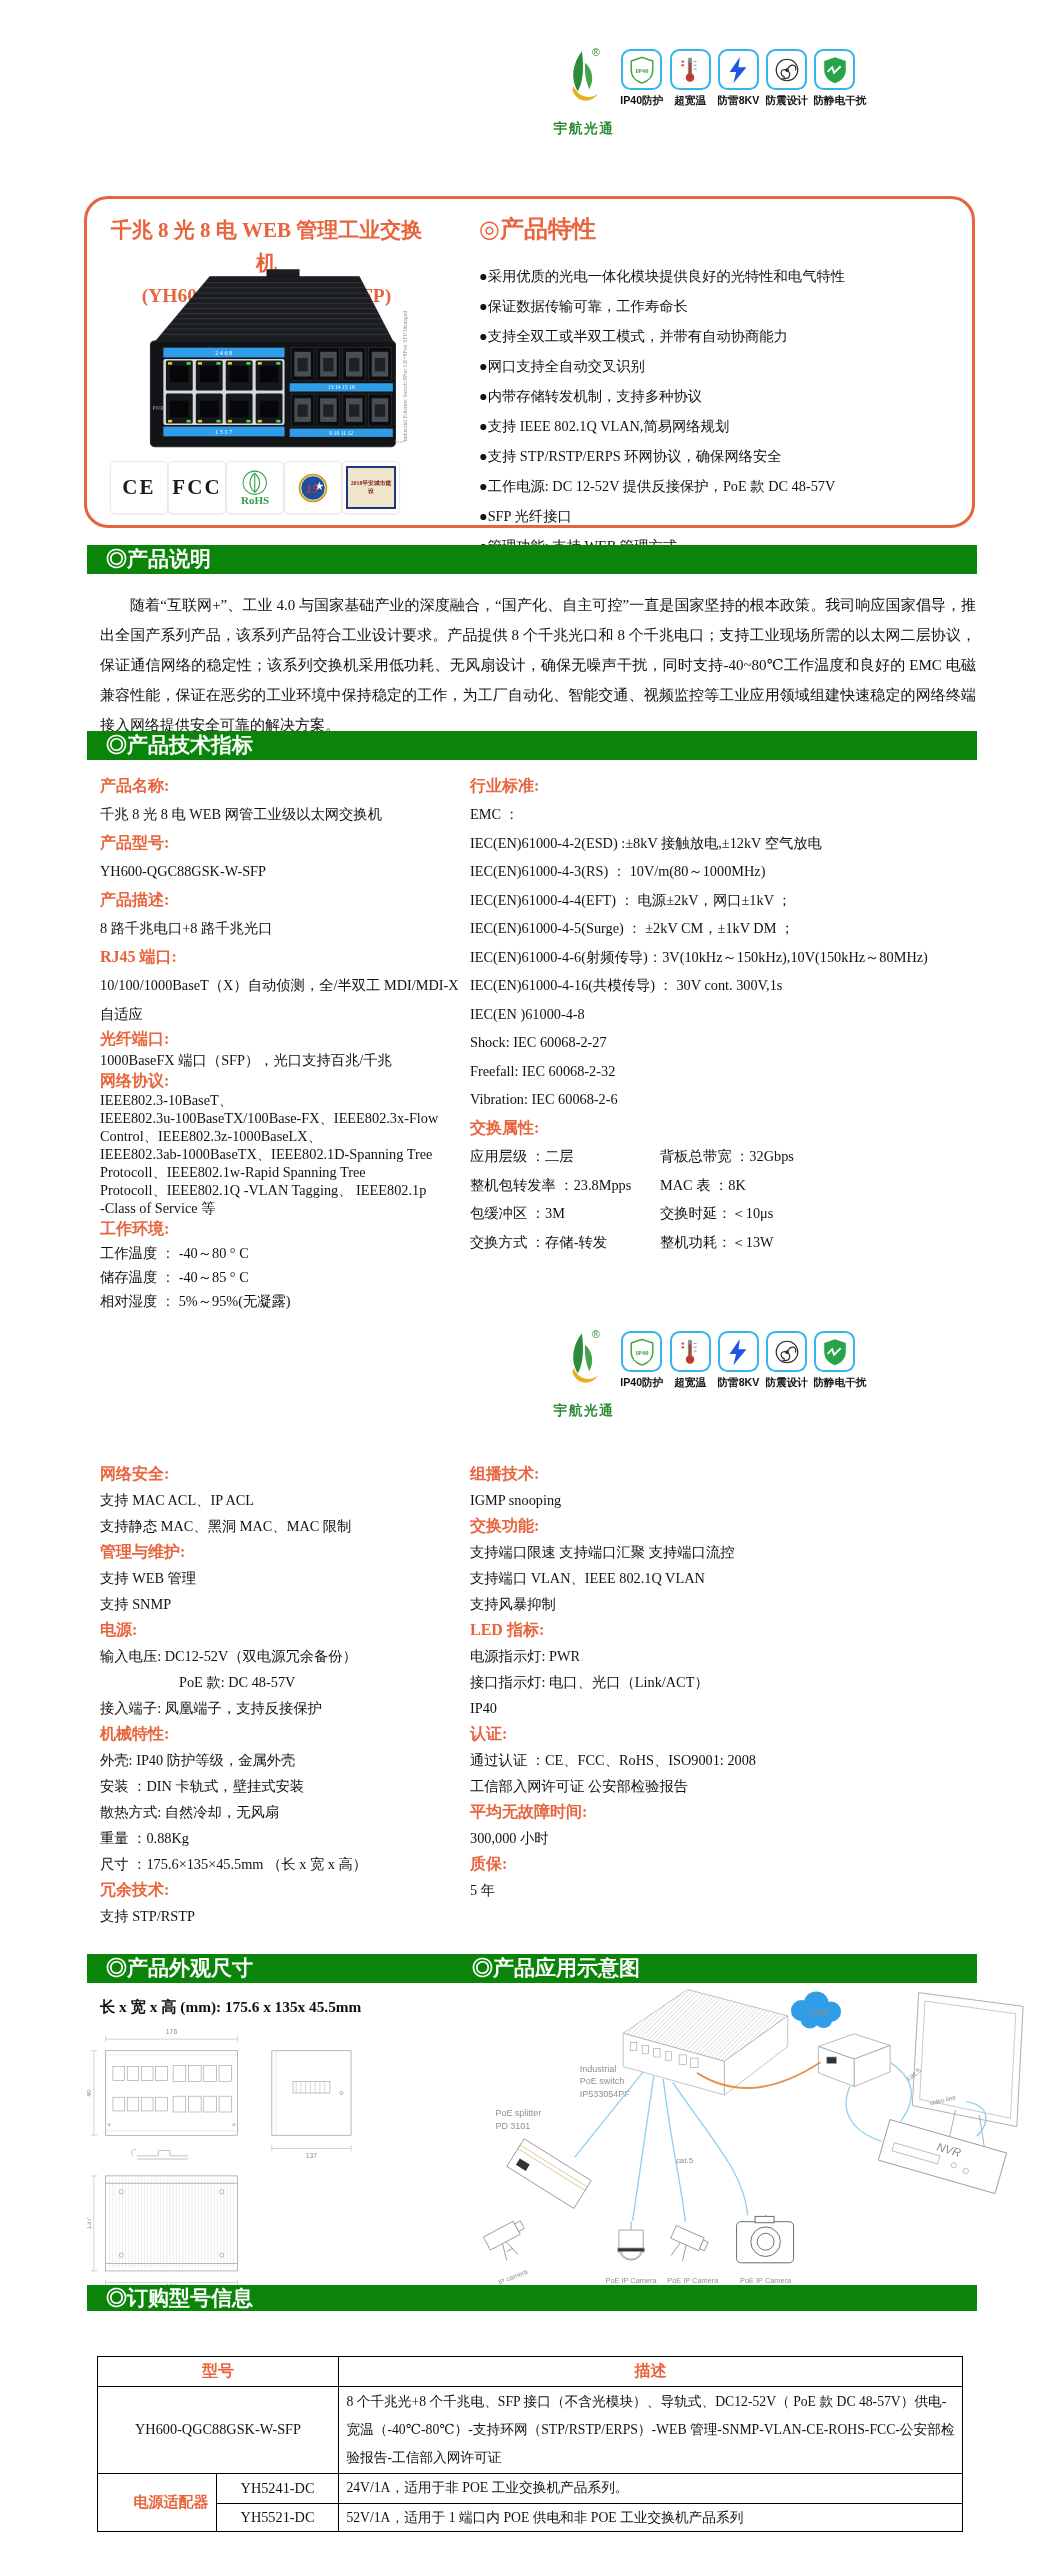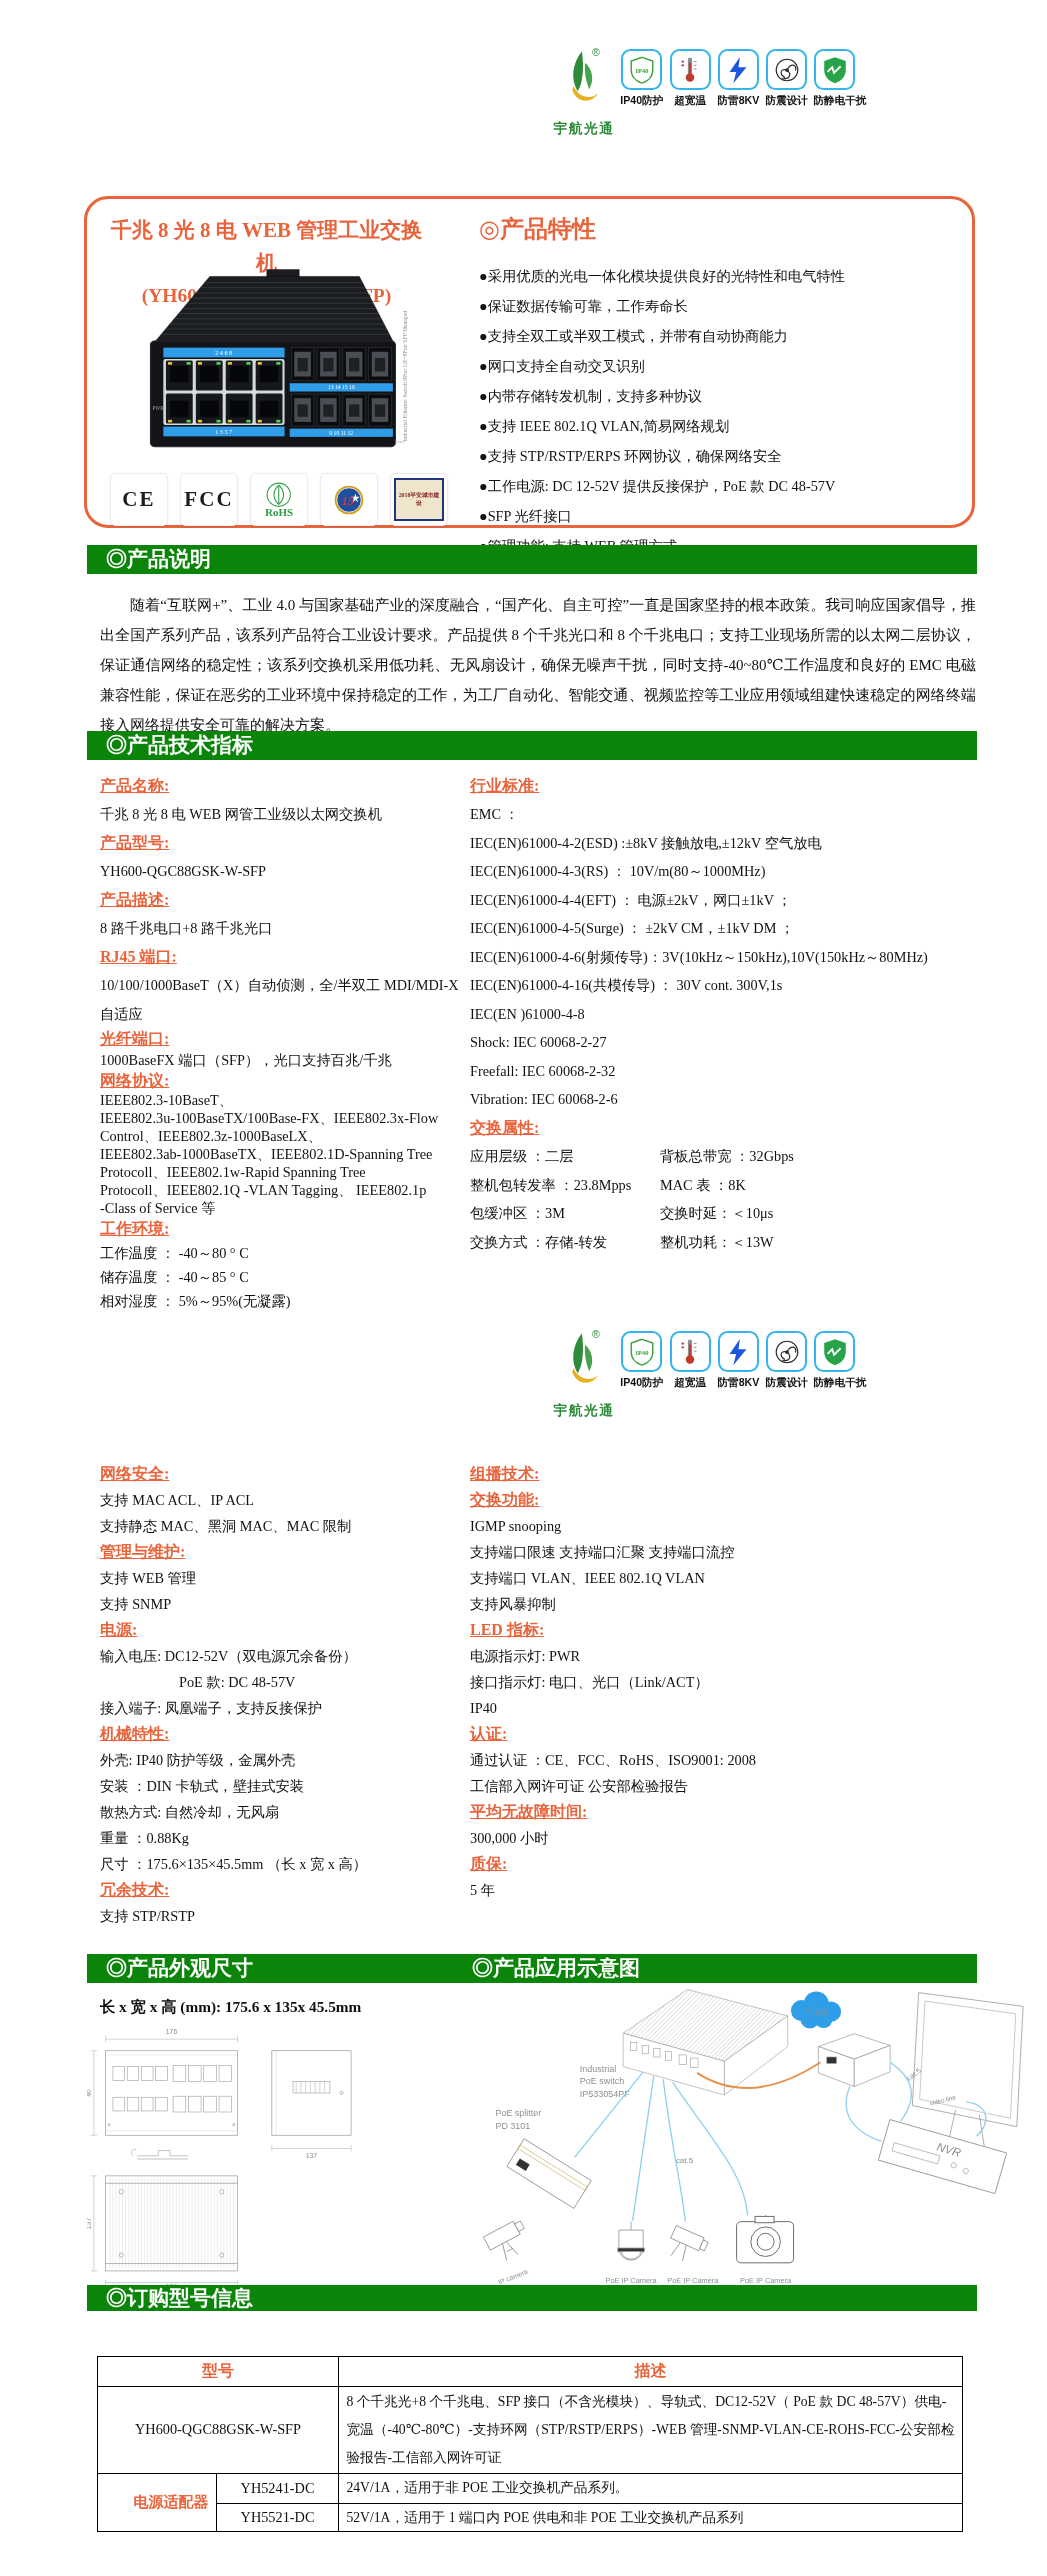--- a/index.html
+++ b/index.html
@@ -22,21 +22,21 @@
 
   
   .hero-box{position:absolute;left:84px;top:196px;width:885px;height:326px;
             border:3.7px solid #e8643c;border-radius:24px;background:#fff;}
   .hero-title{position:absolute;left:16px;top:15px;width:327px;text-align:center;color:#e8643c;font-weight:bold;}
   .hero-title .t1{font-size:21px;line-height:33px;}
   .hero-title .t2{font-size:19.5px;line-height:32px;}
   .features-heading{position:absolute;left:392px;top:13.7px;font-size:24px;font-weight:bold;color:#e8643c;}
   .features{position:absolute;left:392px;top:62px;width:475px;}
   .features .feat{font-size:14.3px;height:30px;display:flex;align-items:center;color:#111;}
-  .stamps{position:absolute;left:23px;top:274px;display:flex;gap:12px;}
+  .stamps{position:absolute;left:23px;top:262px;display:flex;gap:0;}
   .stamp{width:56px;height:51px;background:#fff;border:0.5px solid #ececec;border-radius:5.3px;
          box-shadow:0 0.5px 1.6px rgba(0,0,0,.08);display:flex;flex-direction:column;align-items:center;justify-content:center;}
   .stamp .big{font-size:21px;font-weight:bold;color:#1c1c1c;letter-spacing:2.1px;}
   .stamp .rohs-t{font-size:11px;font-weight:bold;color:#2f9e44;margin-top:-2.1px;}
   .plaque{width:44px;height:37px;border:2.6px solid #24357f;background:#efe5cc;display:flex;align-items:center;
           justify-content:center;text-align:center;font-size:5.8px;font-weight:bold;color:#7a1f1f;line-height:7.4px;padding:1.1px;}
 
   
   .bar{position:absolute;left:87px;width:890px;height:28.5px;background:#0a850a;color:#fff;
        font-family:"Liberation Sans",sans-serif;font-weight:bold;font-size:21px;line-height:28.5px;}
@@ -44,21 +44,21 @@
   .bar .bt2{position:absolute;left:385px;top:0;}
 
   
   .desc-par{position:absolute;left:100px;top:590px;width:876px;font-size:15px;line-height:30px;
             text-align:justify;text-indent:2em;color:#111;}
 
   
   .col{position:absolute;}
   .ln{height:28.5px;font-size:14.3px;display:flex;align-items:center;color:#111;white-space:nowrap;}
   .ln2{height:26px;font-size:14.3px;display:flex;align-items:center;color:#111;white-space:nowrap;}
-  .lbl{color:#e8643c;font-weight:bold;font-size:16px;text-decoration:underline;}
+  .lbl{color:#e8643c;font-weight:bold;font-size:16px;}
   .h40{height:21px;} .h34{height:18px;} .h46{height:24px;}
   .indent{padding-left:79px;}
   .pair .pl{display:inline-block;width:190px;}
 
   
   .size-text{position:absolute;left:100px;top:1997px;font-size:15.3px;font-weight:bold;color:#111;}
   .line-art text{font-family:"Liberation Sans",sans-serif;fill:#8a8f94;}
 
   
   .order-table{position:absolute;left:97px;top:2356px;width:865px;border-collapse:collapse;table-layout:fixed;}
@@ -445,22 +445,22 @@
     <div class="ln2">安装 ：DIN 卡轨式，壁挂式安装</div>
     <div class="ln2">散热方式: 自然冷却，无风扇</div>
     <div class="ln2">重量 ：0.88Kg</div>
     <div class="ln2">尺寸 ：175.6×135×45.5mm （长 x 宽 x 高）</div>
     <div class="ln2 lbl">冗余技术:</div>
     <div class="ln2">支持 STP/RSTP</div>
   </div>
 
   <div class="col" style="left:470px;top:1461px;width:570px">
     <div class="ln2 lbl">组播技术:</div>
+    <div class="ln2">IGMP snooping</div>
     <div class="ln2 lbl">交换功能:</div>
-    <div class="ln2">IGMP snooping</div>
     <div class="ln2">支持端口限速  支持端口汇聚  支持端口流控</div>
     <div class="ln2">支持端口 VLAN、IEEE  802.1Q  VLAN</div>
     <div class="ln2">支持风暴抑制</div>
     <div class="ln2 lbl">LED 指标:</div>
     <div class="ln2">电源指示灯: PWR</div>
     <div class="ln2">接口指示灯: 电口、光口（Link/ACT）</div>
     <div class="ln2">IP40</div>
     <div class="ln2 lbl">认证:</div>
     <div class="ln2">通过认证 ：CE、FCC、RoHS、ISO9001: 2008</div>
     <div class="ln2">工信部入网许可证  公安部检验报告</div>

